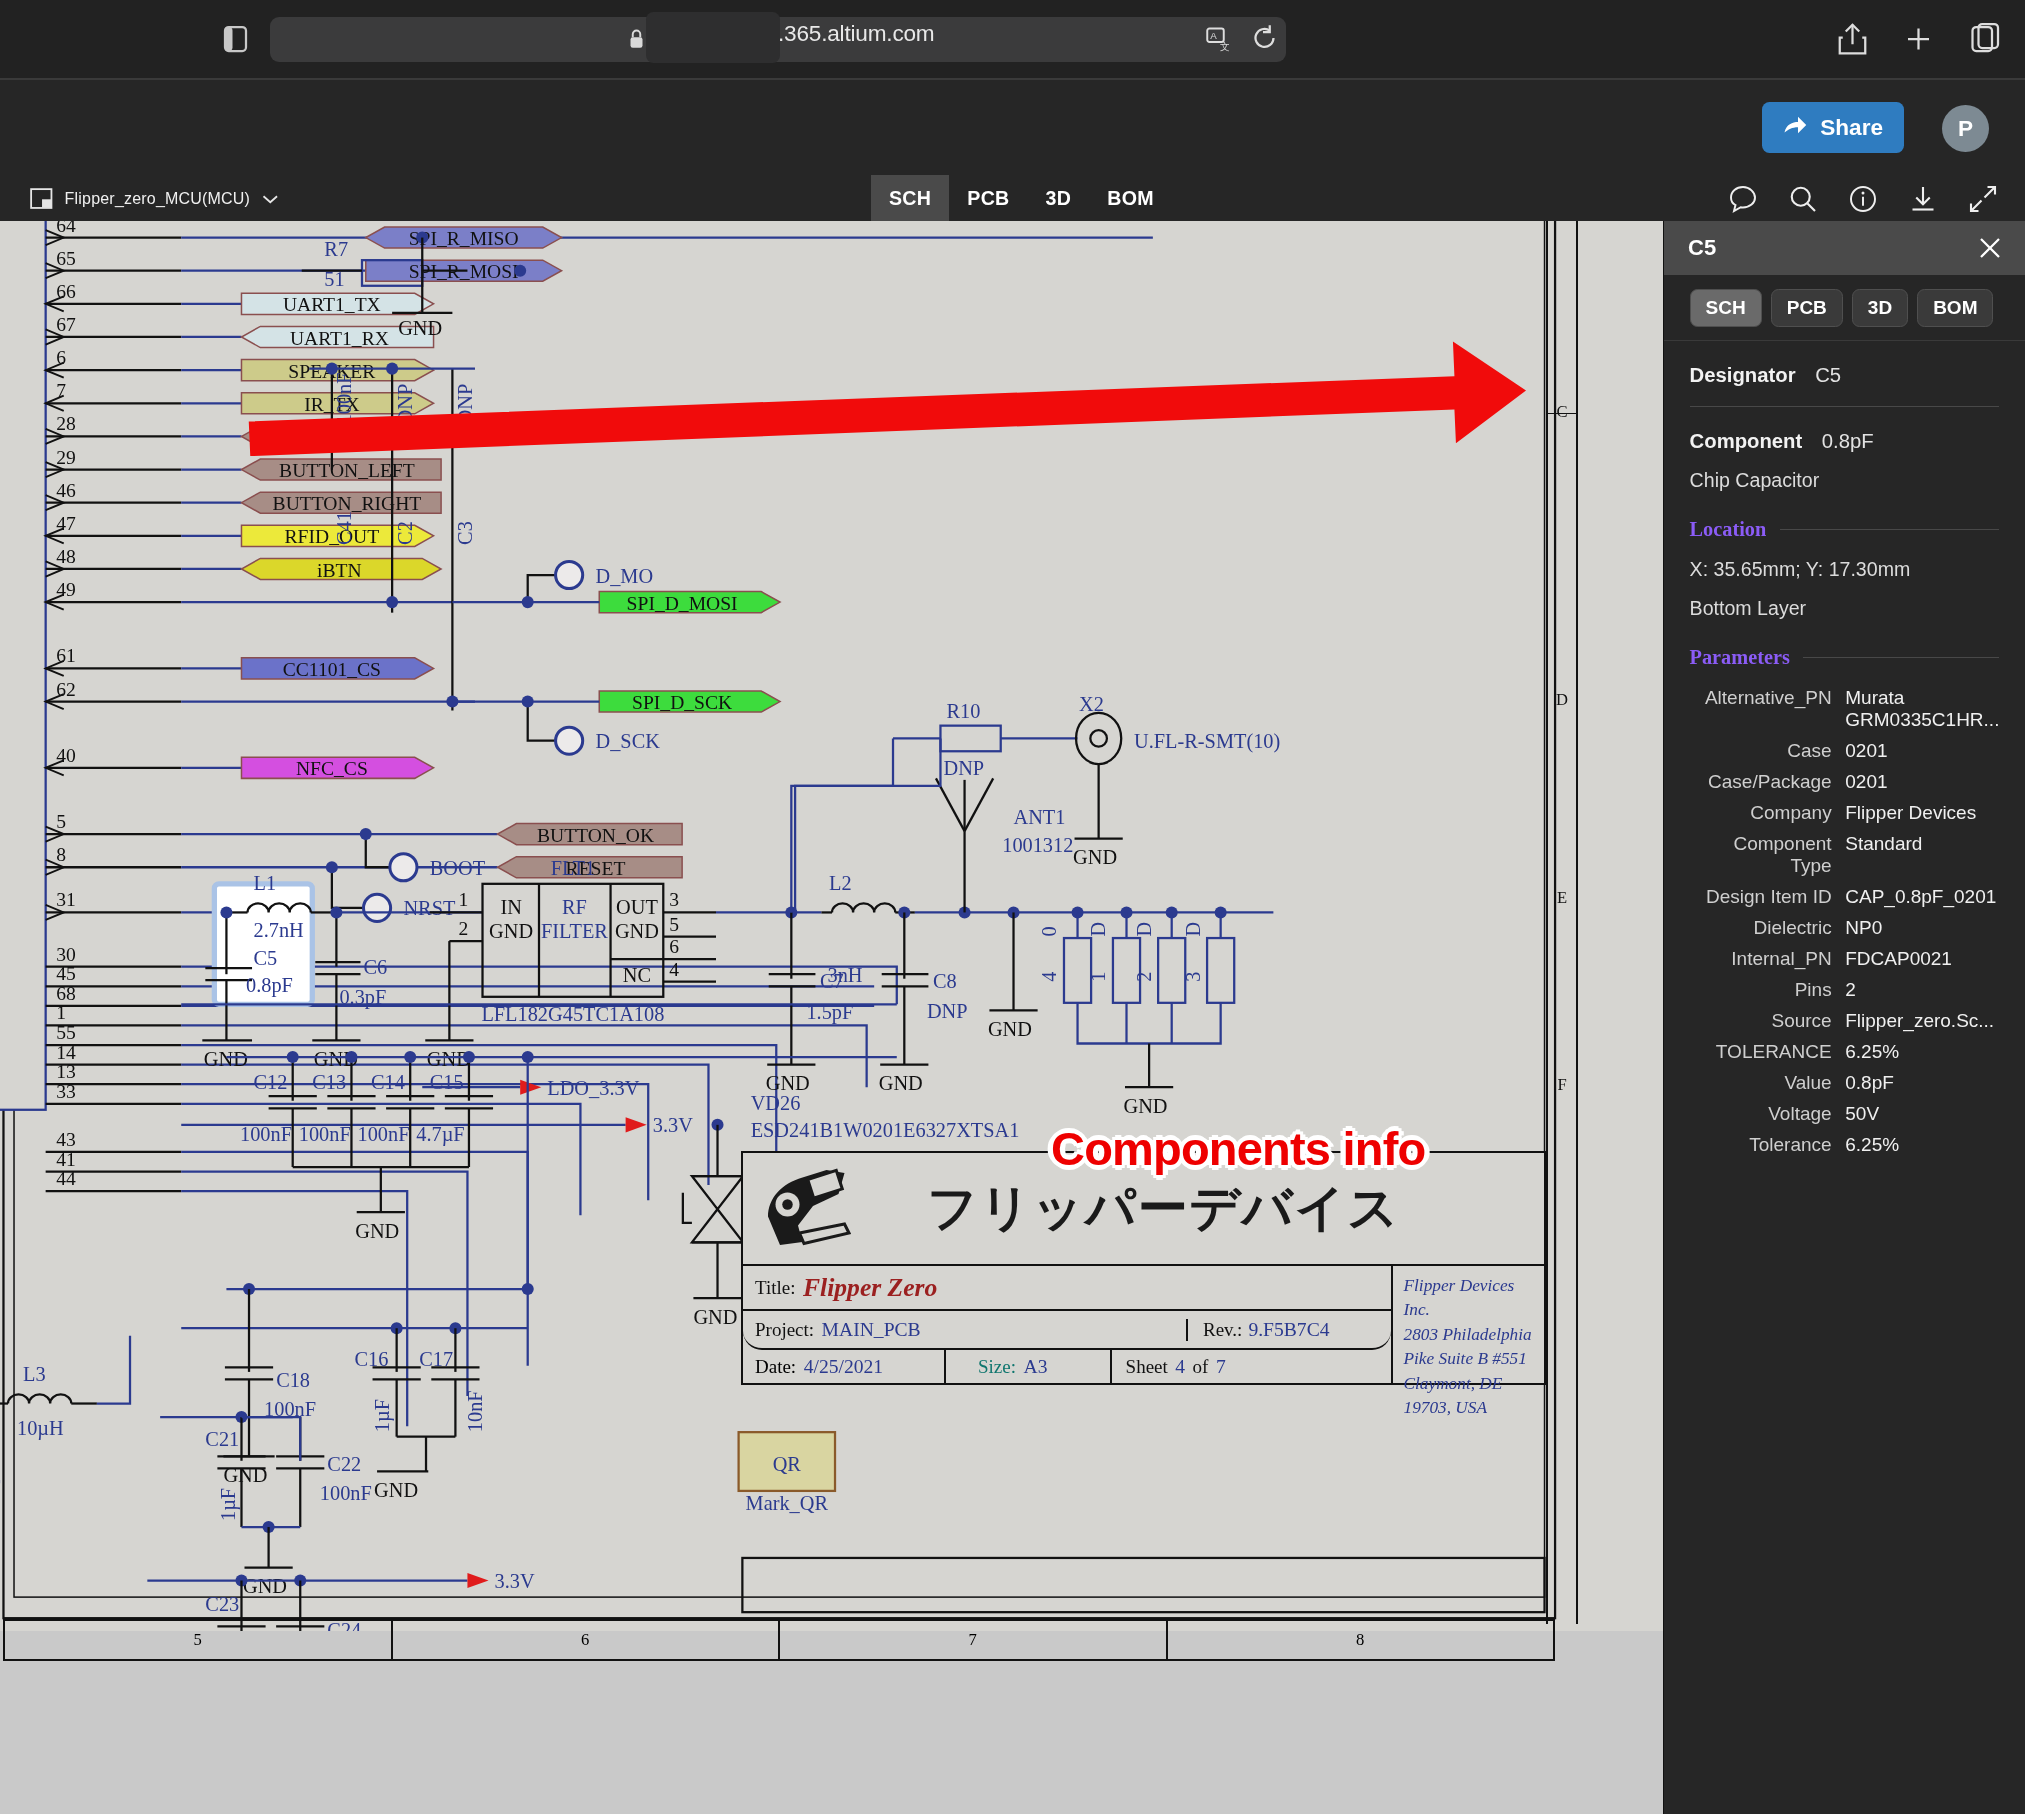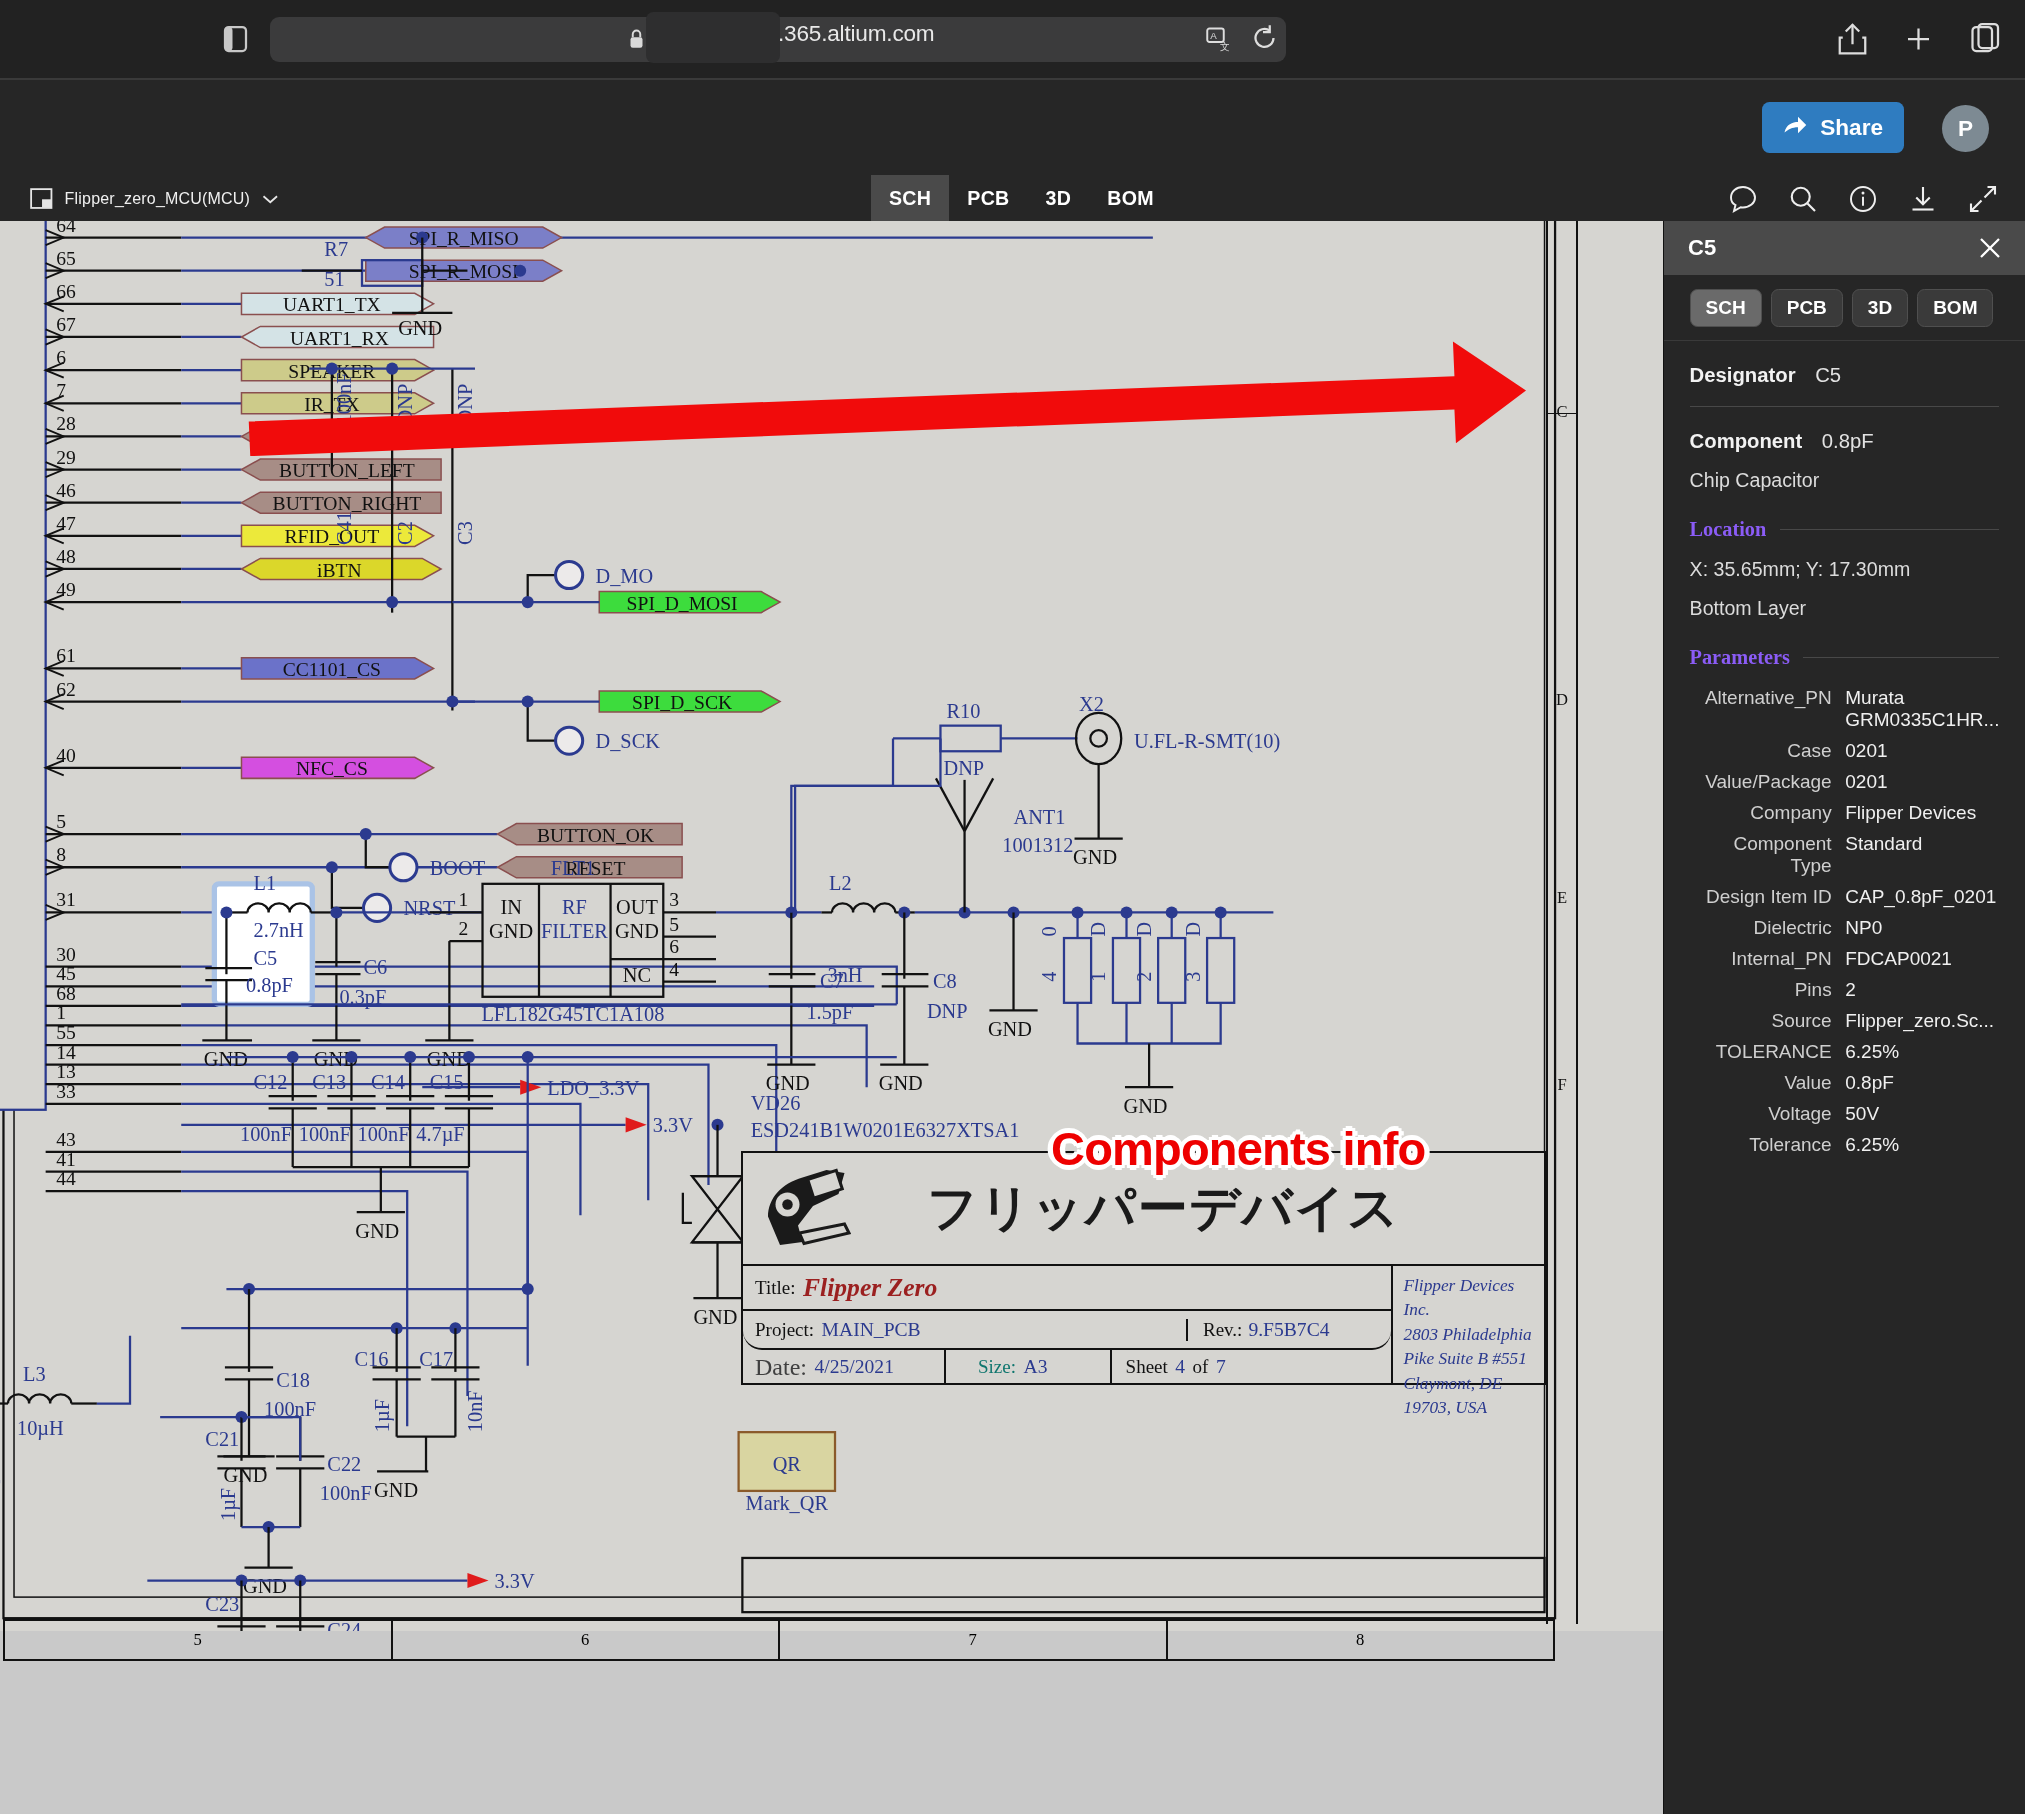--- a/index.html
+++ b/index.html
@@ -932,21 +932,21 @@
               <span style="font-family:'Liberation Serif',serif; font-size:19px; color:#111;">Project:</span>
               <span style="font-family:'Liberation Serif',serif; font-size:19.6px; color:#2b3a8f;">MAIN_PCB</span>
             </div>
             <div style="width:203px; display:flex; align-items:center; padding-left:15px; gap:6px;">
               <span style="font-family:'Liberation Serif',serif; font-size:19px; color:#111;">Rev.:</span>
               <span style="font-family:'Liberation Serif',serif; font-size:19.6px; color:#2b3a8f;">9.F5B7C4</span>
             </div>
           </div>
           <div style="height:34px; display:flex; align-items:stretch;">
             <div style="width:203px; display:flex; align-items:center; padding-left:12px; gap:7.5px; border-right:2.3px solid #111;">
-              <span style="font-family:'Liberation Serif',serif; font-size:24px; color:#404040;">Date:</span>
+              <span style="font-family:'Liberation Serif',serif; font-size:19px; color:#000000;">Date:</span>
               <span style="font-family:'Liberation Serif',serif; font-size:19.6px; color:#2b3a8f;">4/25/2021</span>
             </div>
             <div style="width:166px; display:flex; align-items:center; padding-left:32px; gap:7.5px; border-right:2.3px solid #111;">
               <span style="font-family:'Liberation Serif',serif; font-size:19px; color:#0f766e;">Size:</span>
               <span style="font-family:'Liberation Serif',serif; font-size:19.6px; color:#2b3a8f;">A3</span>
             </div>
             <div style="flex:1; display:flex; align-items:center; padding-left:13.6px; gap:7.5px;">
               <span style="font-family:'Liberation Serif',serif; font-size:19px; color:#111;">Sheet</span>
               <span style="font-family:'Liberation Serif',serif; font-size:19.6px; color:#2b3a8f;">4</span>
               <span style="font-family:'Liberation Serif',serif; font-size:19px; color:#111;">of</span>
@@ -1031,21 +1031,21 @@
         <tbody>
       <tr>
             <td class="p-key">Alternative_PN</td>
             <td class="p-val">Murata GRM0335C1HR...</td>
           </tr>
       <tr>
             <td class="p-key">Case</td>
             <td class="p-val">0201</td>
           </tr>
       <tr>
-            <td class="p-key">Value/Package</td>
+            <td class="p-key">Case/Package</td>
             <td class="p-val">0201</td>
           </tr>
       <tr>
             <td class="p-key">Company</td>
             <td class="p-val">Flipper Devices</td>
           </tr>
       <tr>
             <td class="p-key">Component Type</td>
             <td class="p-val">Standard</td>
           </tr>

